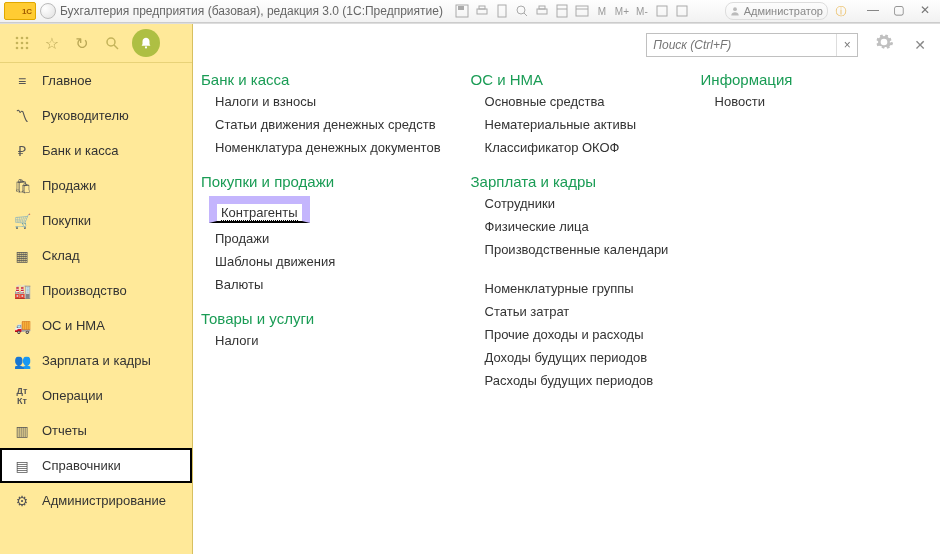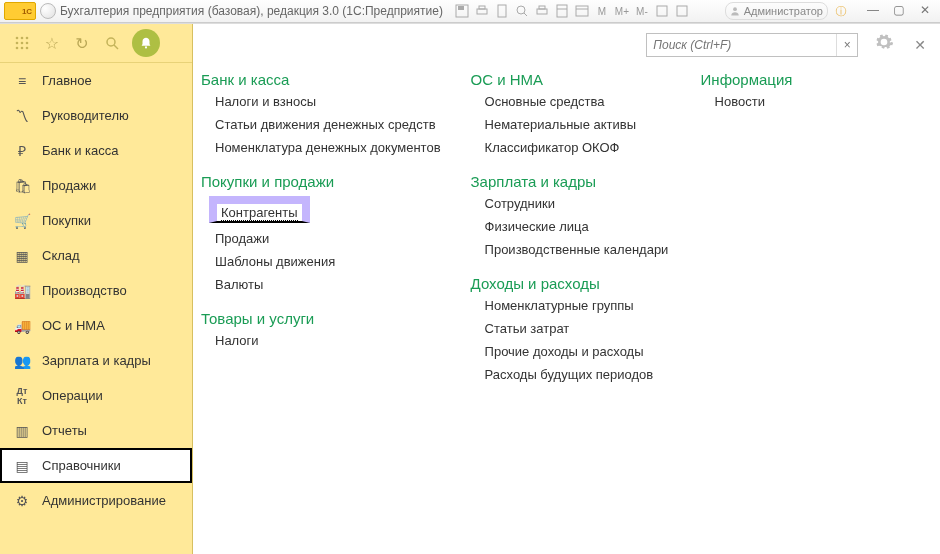--- a/index.html
+++ b/index.html
@@ -420,25 +420,25 @@
           </div>
           <div>
             <div class="section-title">Зарплата и кадры</div>
             <div class="section-links">
               <span class="link">Сотрудники</span>
               <span class="link">Физические лица</span>
               <span class="link">Производственные календари</span>
             </div>
           </div>
           <div>
-            <div class="section-title">Доходы и расходы</div>
             <div class="section-links">
               <span class="link">Номенклатурные группы</span>
               <span class="link">Статьи затрат</span>
               <span class="link">Прочие доходы и расходы</span>
+              <span class="link">Доходы будущих периодов</span>
               <span class="link">Расходы будущих периодов</span>
             </div>
           </div>
         </div>
 
         <div class="col col3">
           <div>
             <div class="section-title">Информация</div>
             <div class="section-links">
               <span class="link info-link">Новости</span>

